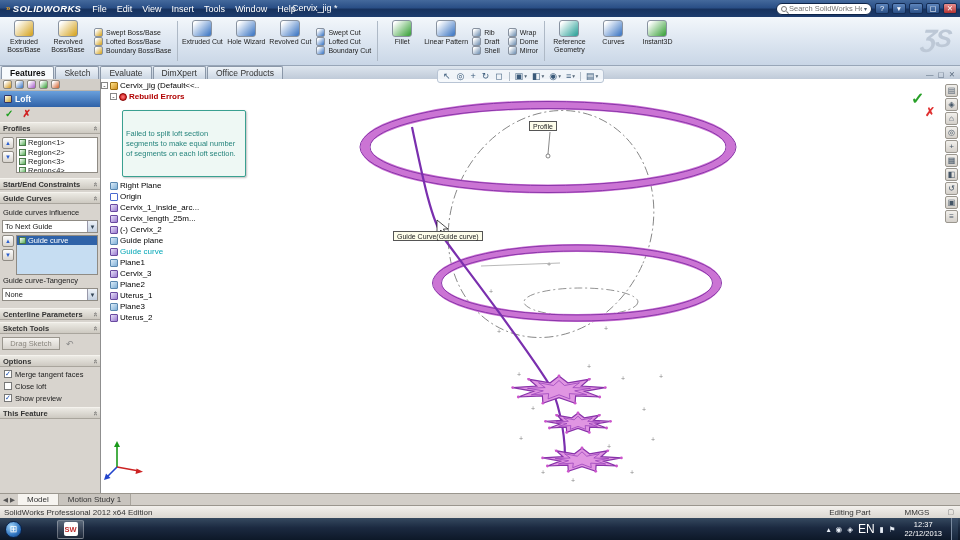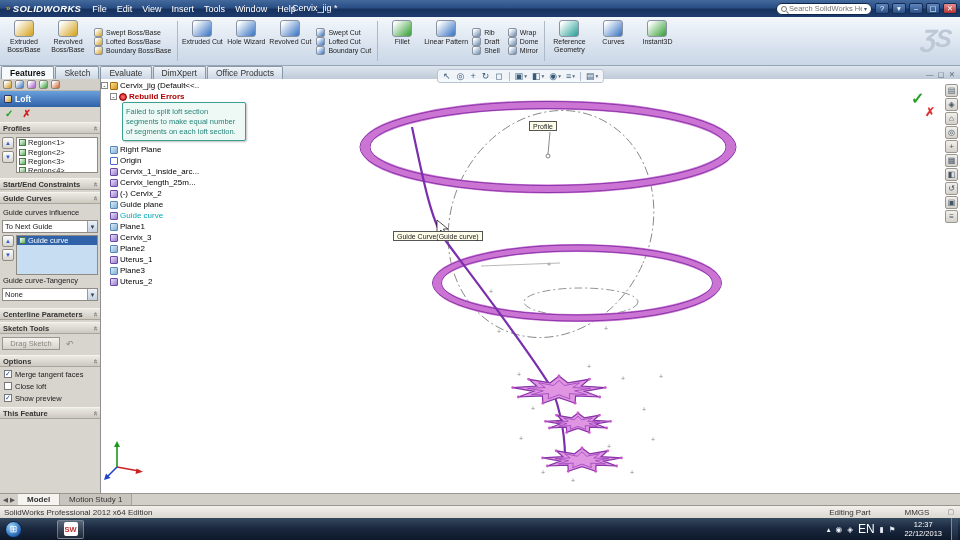--- a/index.html
+++ b/index.html
@@ -77,42 +77,42 @@
   .titem.root{margin-left:0}
   .expbox{width:7px;height:7px;border:1px solid #888;background:#fff;font-size:7px;line-height:5px;text-align:center;color:#333;flex:none}
   .ticon{width:8px;height:8px;flex:none;border-radius:1px;border:1px solid #888}
   .ic-part{background:linear-gradient(135deg,#ffe28a,#d09020);border-color:#a07010}
   .ic-plane{background:linear-gradient(135deg,#dcecf8,#7fb0d8);border-color:#5a88b0}
   .ic-sketch{background:linear-gradient(135deg,#e8e2f8,#9a7ad0);border-color:#6a4aa0}
   .ic-origin{background:#fff;border-color:#4a6ad0}
   .ic-error{background:radial-gradient(#ff8080,#c00000);border-radius:50%;border-color:#800}
   .err-label{color:#b00000;font-weight:bold}
   .titem.teal .tlabel{color:#00a6b6}
-  #errtip{margin:0 0 3px 21px;width:124px;background:#eef8f4;border:1px solid #3aa090;color:#27857d;padding:4px 3px;font-size:7.5px;line-height:1.3;border-radius:2px;box-shadow:1px 1px 2px rgba(0,0,0,.25)}
+  #errtip{margin:8px 0 3px 21px;width:124px;background:#eef8f4;border:1px solid #3aa090;color:#27857d;padding:18px 3px;font-size:7.5px;line-height:1.3;border-radius:2px;box-shadow:1px 1px 2px rgba(0,0,0,.25)}
   .glabel{position:absolute;background:#fdfdea;border:1px solid #555;font-size:7px;padding:0 3px;height:10px;line-height:9px;color:#222;white-space:nowrap}
   #profile-label{left:428px;top:42px}
   #guide-label{left:292px;top:152px}
   #gfx-ok{position:absolute;left:810px;top:10px;font-size:16px;color:#28a028;font-weight:bold}
   #gfx-cancel{position:absolute;left:824px;top:26px;font-size:12px;color:#e03030;font-weight:bold}
 
   
   #headsup{left:437px;top:69px;height:14px;display:flex;align-items:center;gap:1px;background:rgba(245,248,252,.88);border:1px solid #b8c4d4;border-radius:3px;padding:0 3px;font-size:9px;color:#3a5a7a;z-index:6}
   .huicon{display:flex;align-items:center;padding:0 2px}
   .hucaret{font-size:5.5px;color:#567;margin-left:1px}
   .husep{width:1px;height:9px;background:#b0bcc8;margin:0 2px}
 
   
   #righttools{right:1px;top:84px;width:14px;display:flex;flex-direction:column;gap:1px;z-index:6}
   .rtbtn{width:13px;height:13px;background:linear-gradient(#f2f0ec,#d4d0ca);border:1px solid #9a968e;border-radius:2px;font-size:8px;color:#456;display:flex;align-items:center;justify-content:center}
 
   
   #doctabs{top:493px;left:0;width:960px;height:12px;background:#d2cec8;border-top:1px solid #9a968e;display:flex;align-items:stretch;font-size:8px}
   .dt-nav{display:flex;align-items:center;padding:0 3px;color:#555;font-size:6.5px;gap:2px}
   .dtab{padding:0 9px;display:flex;align-items:center;background:#c8c4be;border-right:1px solid #a8a49c;color:#333;white-space:nowrap}
-  .dtab.active{background:#f6f4f0;font-weight:bold}
+  .dtab.active{background:#f6f4f0;font-weight:normal}
   #statusbar{top:505px;left:0;width:960px;height:13px;background:linear-gradient(#f2f0ec,#dbd7d1);border-top:1px solid #9a968e;display:flex;align-items:center;font-size:8px;color:#333;padding:0 4px}
   #sb-left{flex:1}
   #sb-edit{margin-right:34px}
   #sb-units{margin-right:18px}
   .sb-ic{color:#777;font-size:7px;margin-right:2px}
   #taskbar{top:518px;left:0;width:960px;height:22px;background:linear-gradient(#35495f,#1b2940 45%,#0d1828);display:flex;align-items:center;color:#fff}
   #startorb{width:17px;height:17px;border-radius:50%;margin:0 7px 0 5px;background:radial-gradient(circle at 35% 30%,#a6d8fa,#2f74c0 60%,#123a78);border:1px solid #0a2248;display:flex;align-items:center;justify-content:center;font-size:9px;color:#fff}
   .tb-item{width:27px;height:19px;margin-left:3px;border:1px solid rgba(255,255,255,.3);border-radius:2px;background:linear-gradient(rgba(255,255,255,.22),rgba(255,255,255,.06));display:flex;align-items:center;justify-content:center}
   .swicon{width:14px;height:14px;background:#fff;border-radius:2px;font-size:7.5px;font-weight:bold;color:#c03030;display:flex;align-items:center;justify-content:center}
   #tray{margin-left:auto;display:flex;align-items:center;gap:5px;padding-right:2px;font-size:8px}

